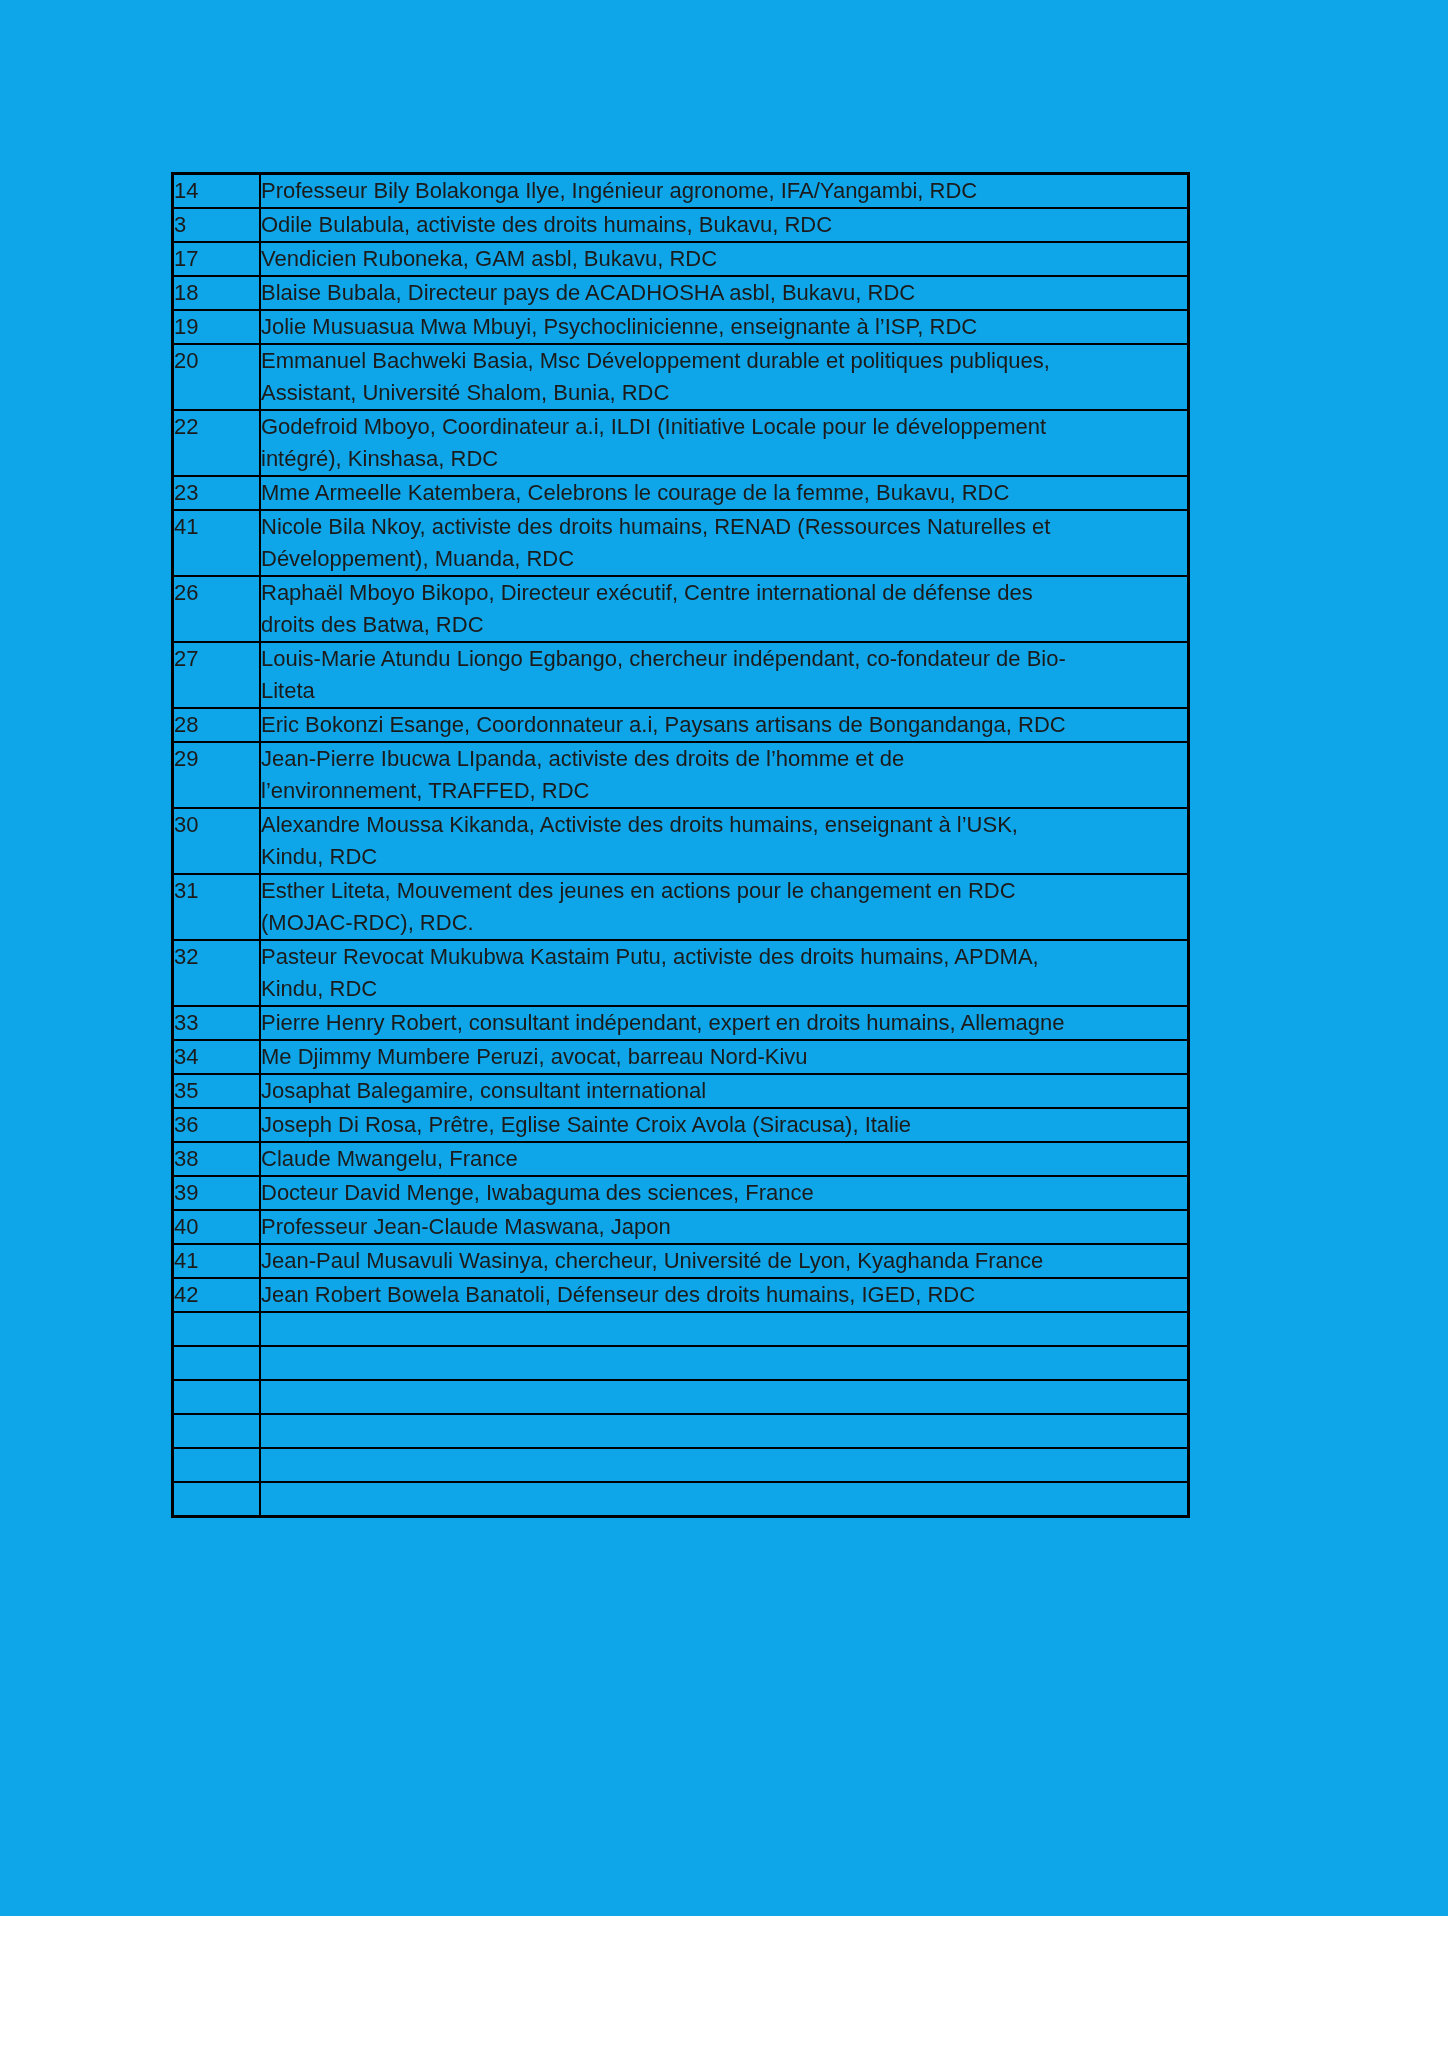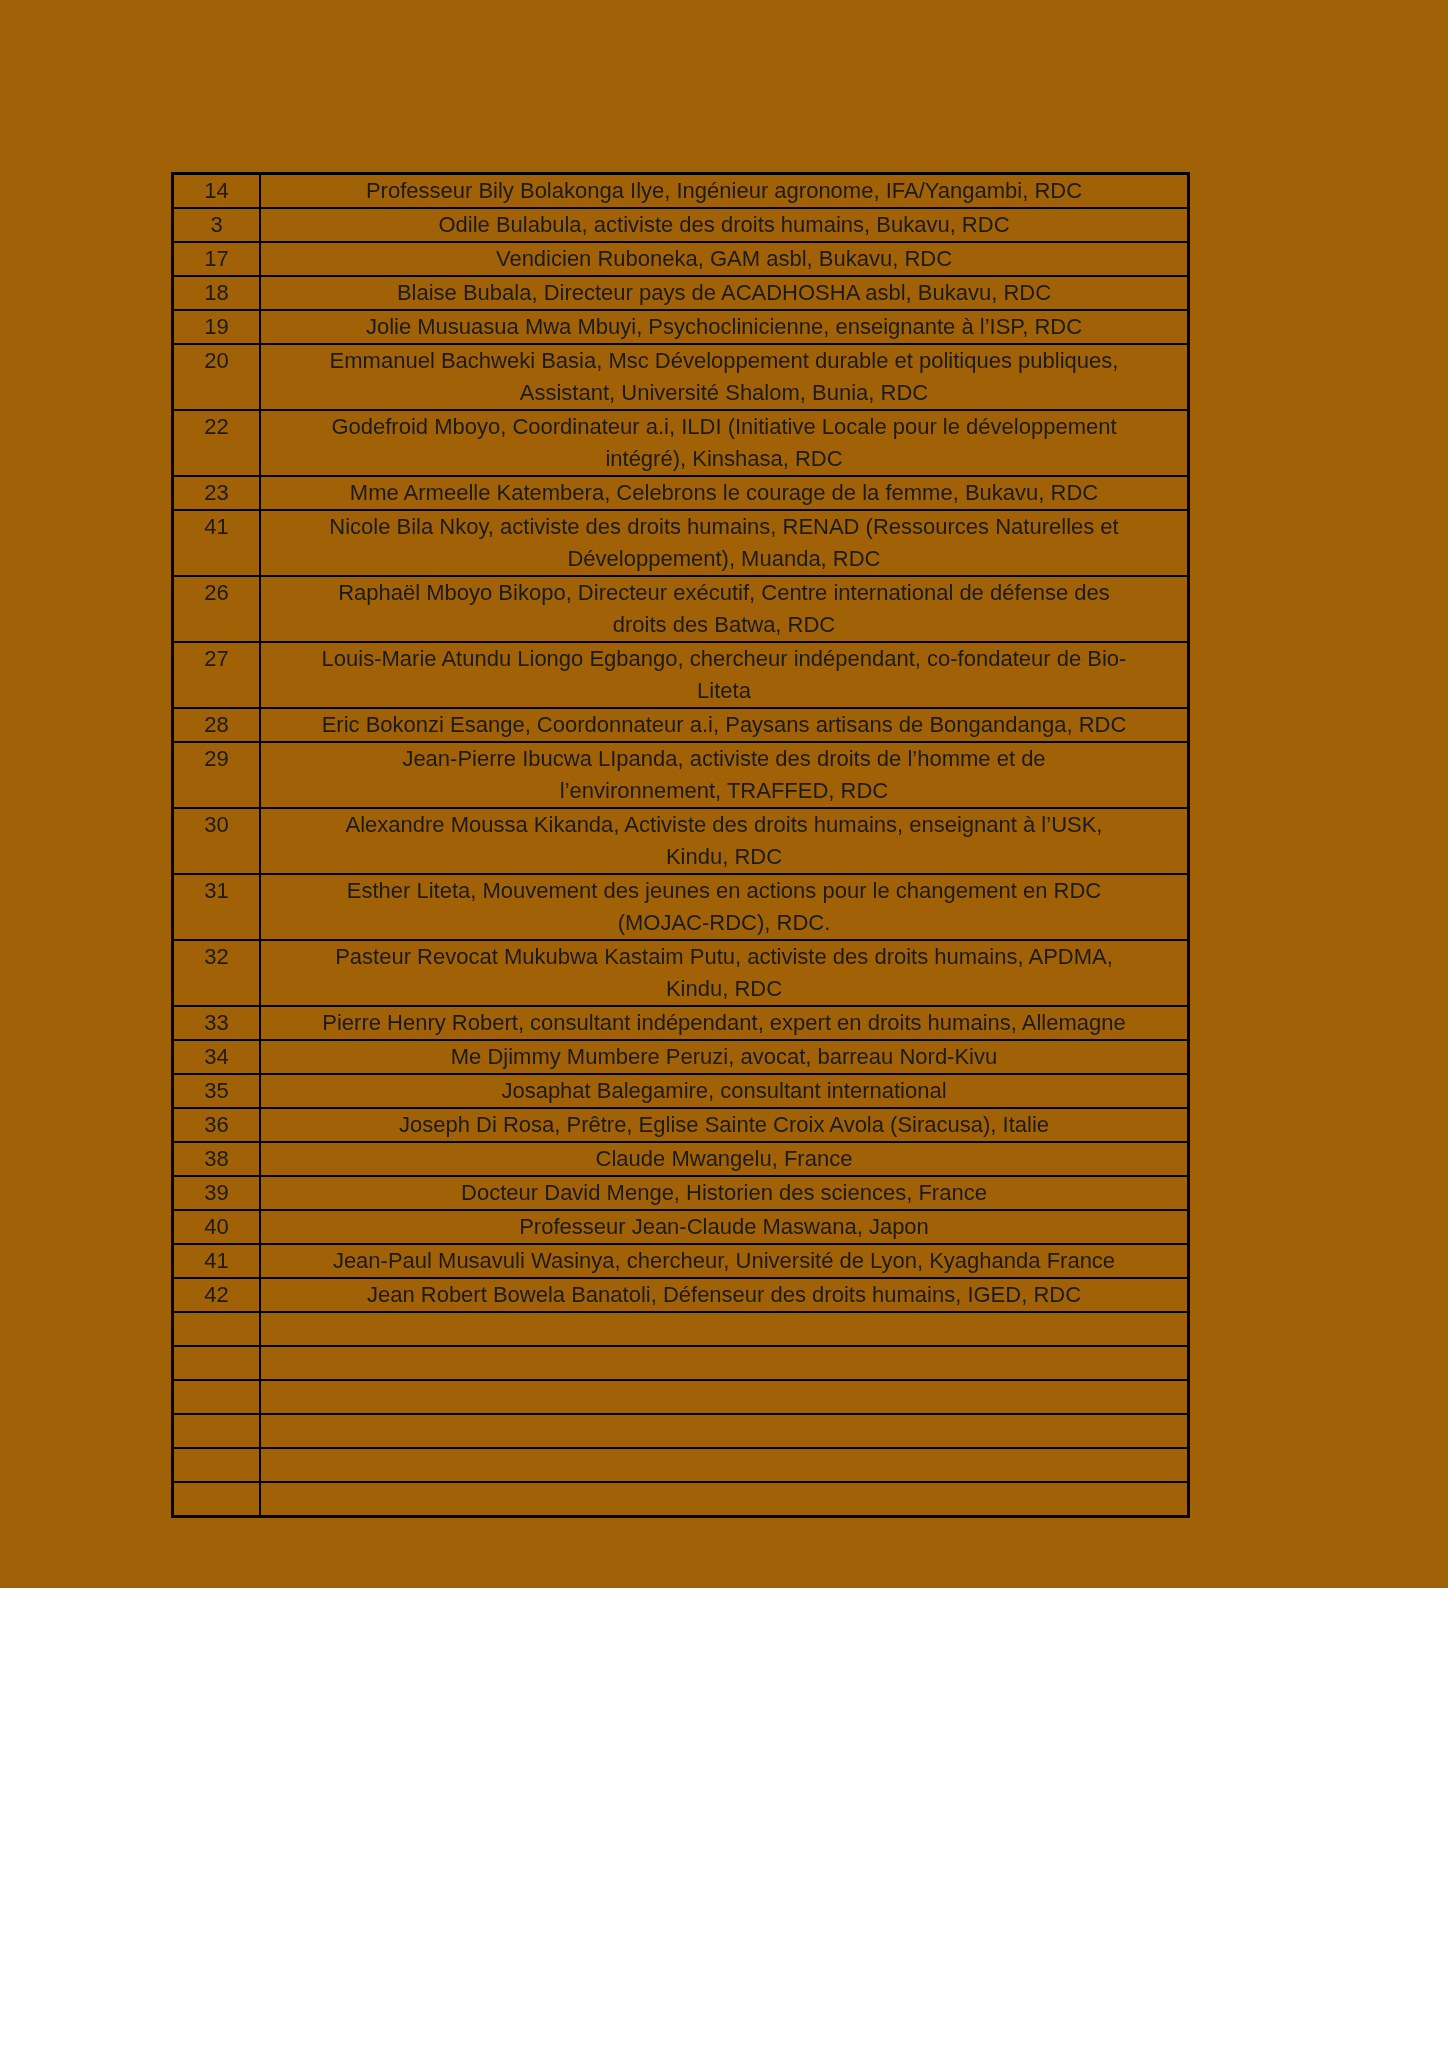--- a/index.html
+++ b/index.html
@@ -3,24 +3,23 @@
 <meta charset="utf-8">
 <style>
   html, body {
     margin: 0;
     padding: 0;
     background: #ffffff;
   }
   .page {
     position: relative;
     width: 1448px;
-    height: 1588px;
-    background: #a16207;
+    height: 1916px;
+    background: #0ea5e9;
     overflow: hidden;
-    text-align: center;
   }
   table.roster {
     position: absolute;
     left: 171px;
     top: 172px;
     width: 1019px;
     border-collapse: collapse;
     table-layout: fixed;
     font-family: "Liberation Sans", "DejaVu Sans", sans-serif;
     font-size: 22px;
@@ -185,21 +184,21 @@
         </tr>
         <tr>
           <td class="num">38</td>
           <td class="txt">
             <div>Claude Mwangelu, France</div>
           </td>
         </tr>
         <tr>
           <td class="num">39</td>
           <td class="txt">
-            <div>Docteur David Menge, Historien des sciences, France</div>
+            <div>Docteur David Menge, Iwabaguma des sciences, France</div>
           </td>
         </tr>
         <tr>
           <td class="num">40</td>
           <td class="txt">
             <div>Professeur Jean-Claude Maswana, Japon</div>
           </td>
         </tr>
         <tr>
           <td class="num">41</td>

